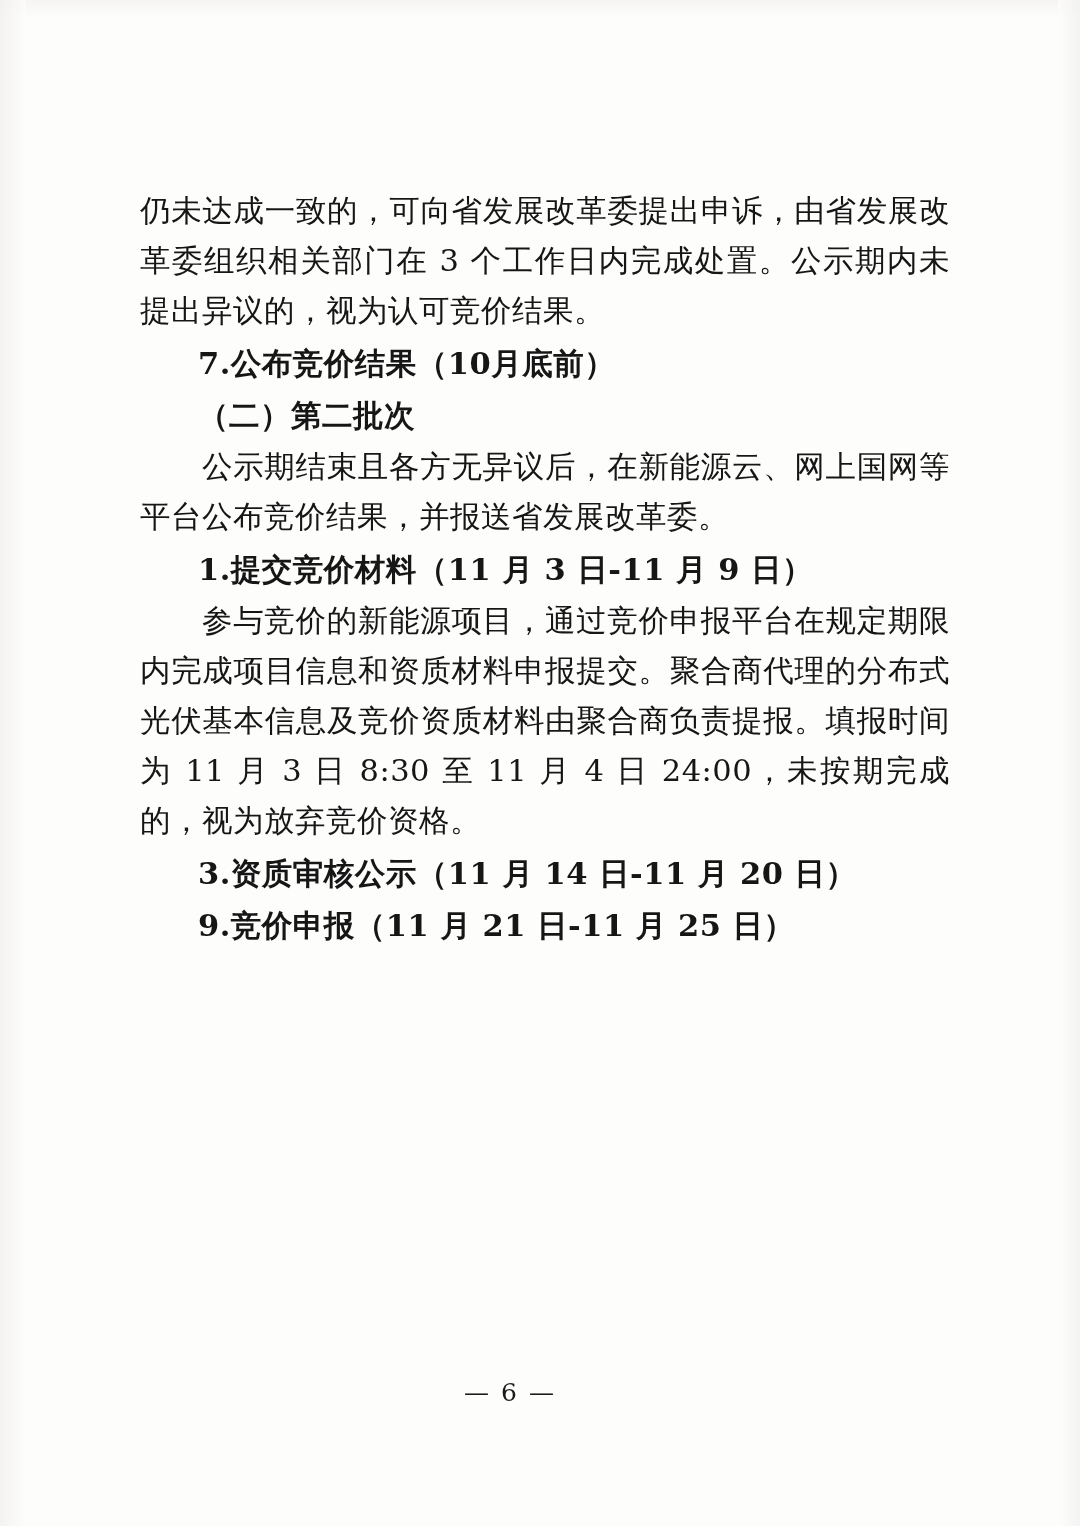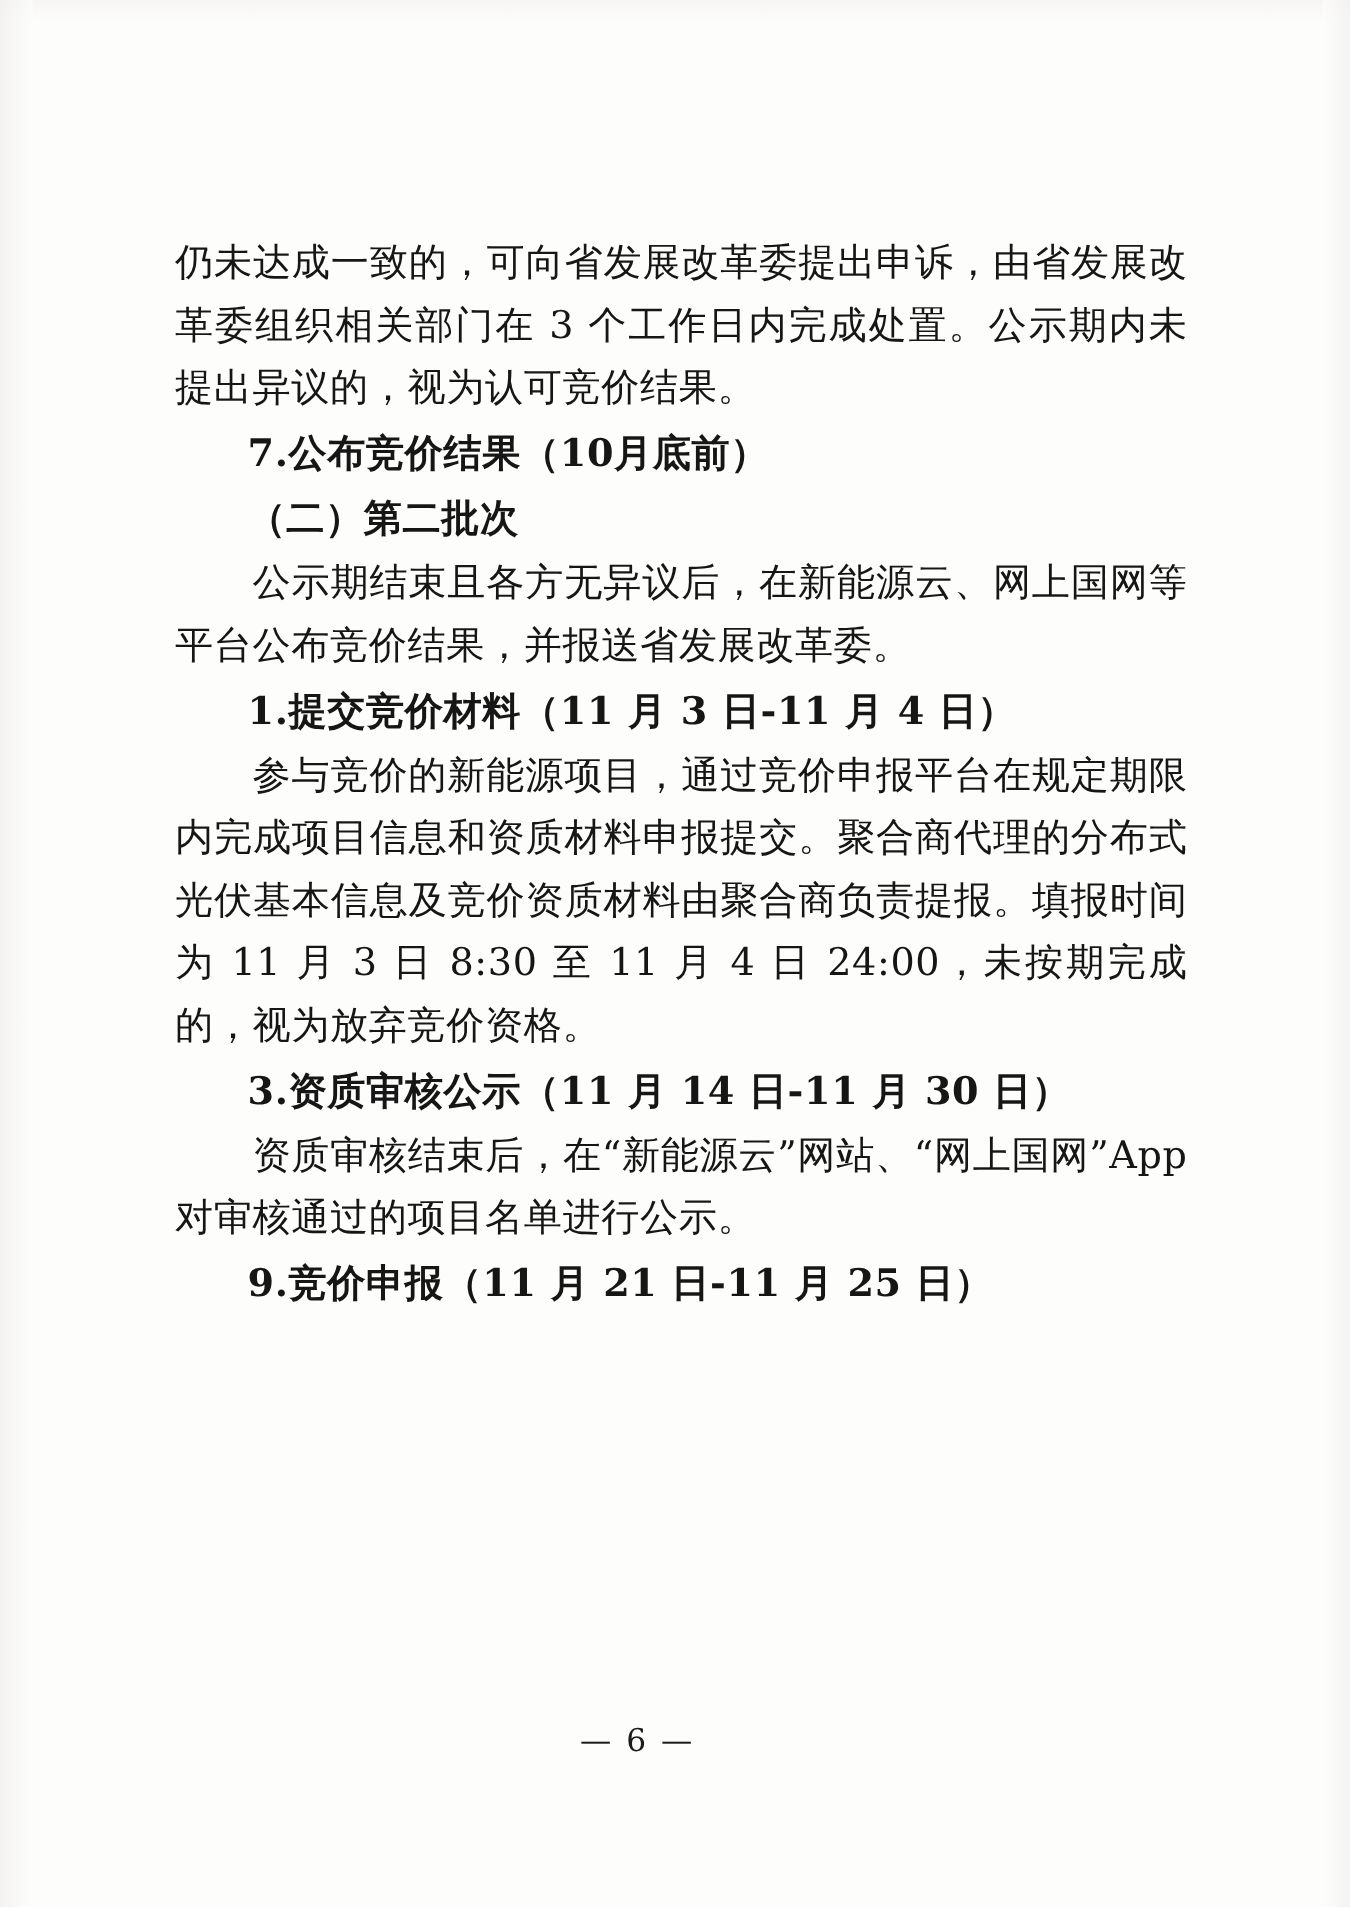--- a/index.html
+++ b/index.html
@@ -88,29 +88,28 @@
   <div class="body-text">
 
     <p class="para">仍未达成一致的，可向省发展改革委提出申诉，由省发展改革委组织相关部门在 3 个工作日内完成处置。公示期内未提出异议的，视为认可竞价结果。</p>
 
     <p class="para indent-half">7.公布竞价结果（10月底前）</p>
 
     <p class="para indent-half">（二）第二批次</p>
 
     <p class="para indent">公示期结束且各方无异议后，在新能源云、网上国网等平台公布竞价结果，并报送省发展改革委。</p>
 
-    <p class="para indent-half">1.提交竞价材料（11 月 3 日-11 月 4 日）</p>
+    <p class="para indent-half">1.提交竞价材料（11 月 3 日-11 月 9 日）</p>
 
     <p class="para indent">参与竞价的新能源项目，通过竞价申报平台在规定期限内完成项目信息和资质材料申报提交。聚合商代理的分布式光伏基本信息及竞价资质材料由聚合商负责提报。填报时间为 11 月 3 日 8:30 至 11 月 4 日 24:00，未按期完成的，视为放弃竞价资格。</p>
 
 
 
-    <p class="para indent-half">3.资质审核公示（11 月 14 日-11 月 30 日）</p>
+    <p class="para indent-half">3.资质审核公示（11 月 14 日-11 月 20 日）</p>
 
-    <p class="para indent">资质审核结束后，在“新能源云”网站、“网上国网”App 对审核通过的项目名单进行公示。</p>
 
     <p class="para indent-half">9.竞价申报（11 月 21 日-11 月 25 日）</p>
 
   </div>
 
   <div class="footer">
     <span class="pagenum">— 6 —</span>
   </div>
 
 </div>

